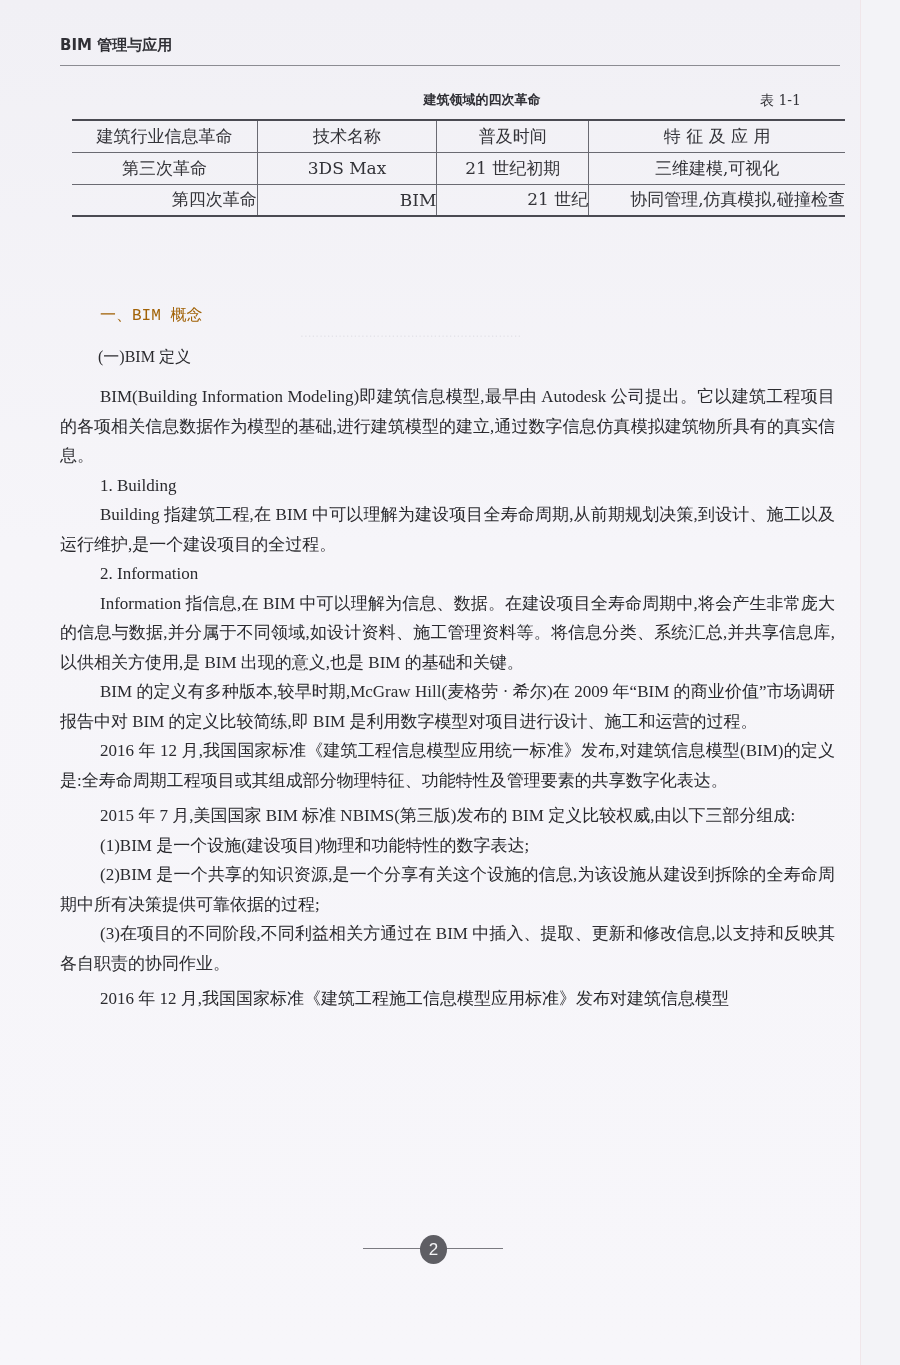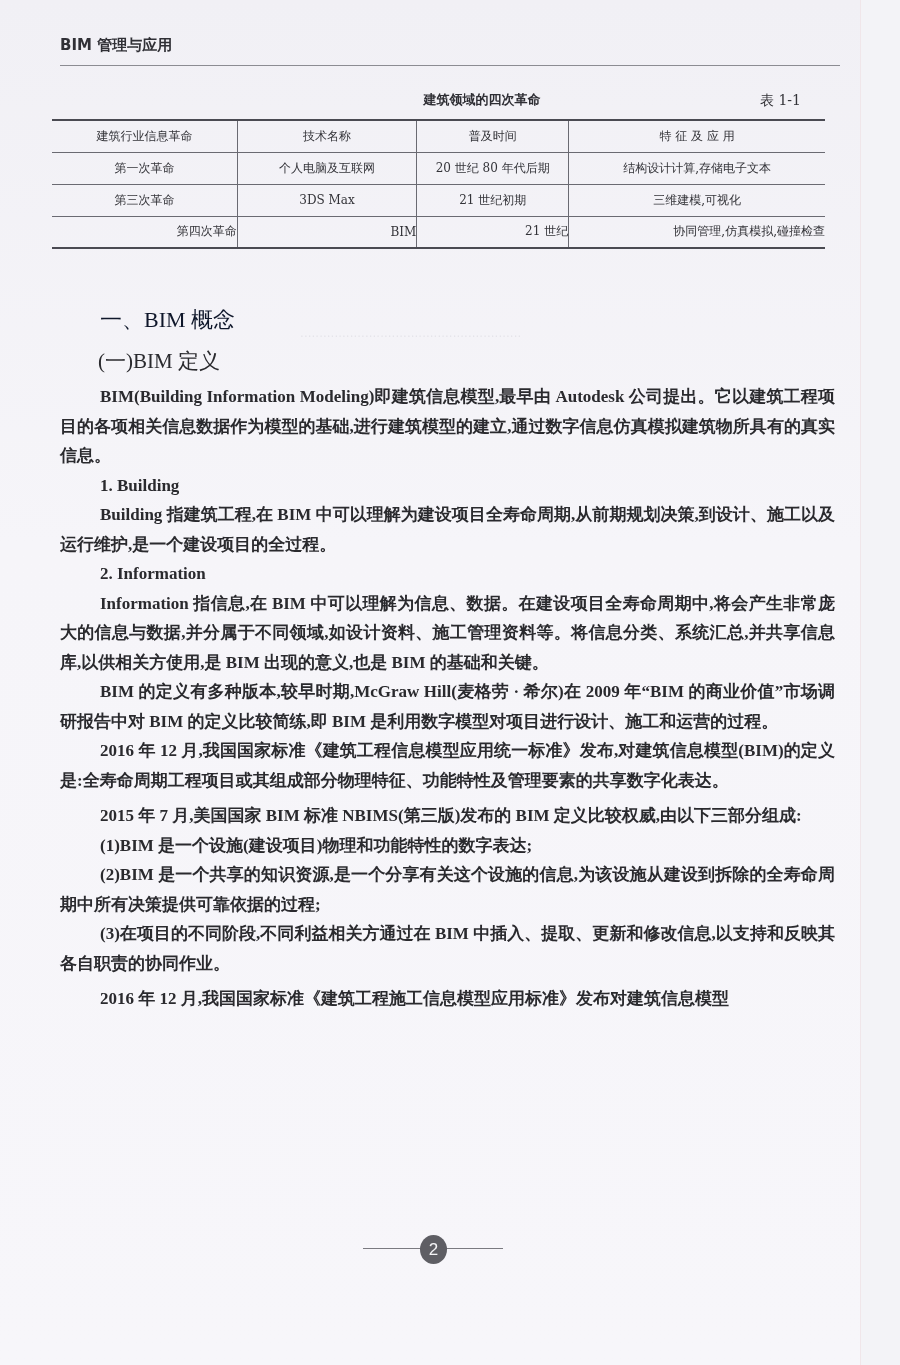--- a/index.html
+++ b/index.html
@@ -58,25 +58,25 @@
   }
   .table-number {
     position: absolute;
     top: 92px;
     left: 760px;
     font-size: 14px;
     color: #333338;
   }
   table.rev {
     position: absolute;
-    left: 52px;
+    left: 72px;
     top: 119px;
     width: 773px;
     border-collapse: collapse;
-    font-size: 12px;
+    font-size: 17px;
     color: #333338;
   }
   table.rev tr { height: 32px; }
   table.rev th, table.rev td {
     border-top: 1px solid #6a6a72;
     border-bottom: 1px solid #6a6a72;
     text-align: center;
     padding: 0;
     font-weight: normal;
   }
@@ -89,34 +89,33 @@
   .col4 { width: 263px; }
 
   .body-text {
     position: absolute;
     left: 60px;
     width: 775px;
     font-family: "Liberation Serif", "DejaVu Serif", serif;
     font-size: 17px;
     line-height: 29.5px;
     color: #2a2a2e;
-    font-weight: bold;
   }
   .h1 {
     position: absolute;
     left: 100px; top: 305px;
-    font-family: Liberation Serif, serif;
-    font-size: 22px;
-    color: #0f172a;
+    font-family: Liberation Mono, monospace;
+    font-size: 16px;
+    color: #a16207;
   }
   .h2 {
     position: absolute;
     left: 98px; top: 347px;
     font-family: "Liberation Serif", serif;
-    font-size: 21px;
+    font-size: 16px;
     color: #2a2a2e;
   }
   .para { text-indent: 40px; margin: 0; text-align: justify; }
   .sub { padding-left: 40px; margin: 0; }
 
   .pagination {
     position: absolute;
     left: 0; width: 900px;
     top: 1234px;
     height: 30px;
@@ -167,26 +166,20 @@
 <div class="table-caption">建筑领域的四次革命</div>
 <div class="table-number">表 1-1</div>
 
 <table class="rev">
   <tbody>
       <tr>
     <th class="col1">建筑行业信息革命</th>
     <th class="col2">技术名称</th>
     <th class="col3">普及时间</th>
     <th class="col4">特 征 及 应 用</th>
-  </tr>
-  <tr>
-    <td>第一次革命</td>
-    <td>个人电脑及互联网</td>
-    <td>20 世纪 80 年代后期</td>
-    <td>结构设计计算,存储电子文本</td>
   </tr>
   <tr>
     <td>第三次革命</td>
     <td>3DS Max</td>
     <td>21 世纪初期</td>
     <td>三维建模,可视化</td>
   </tr>
   <tr>
     <td>第四次革命</td>
     <td>BIM</td>

